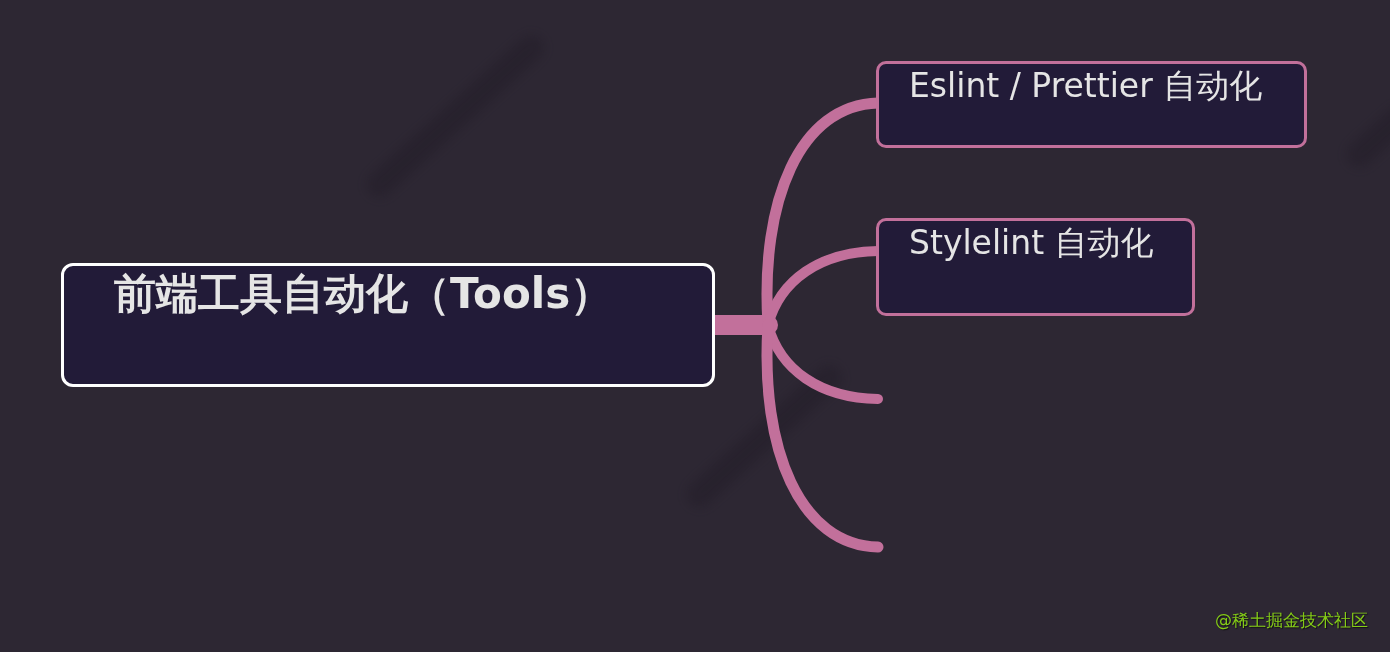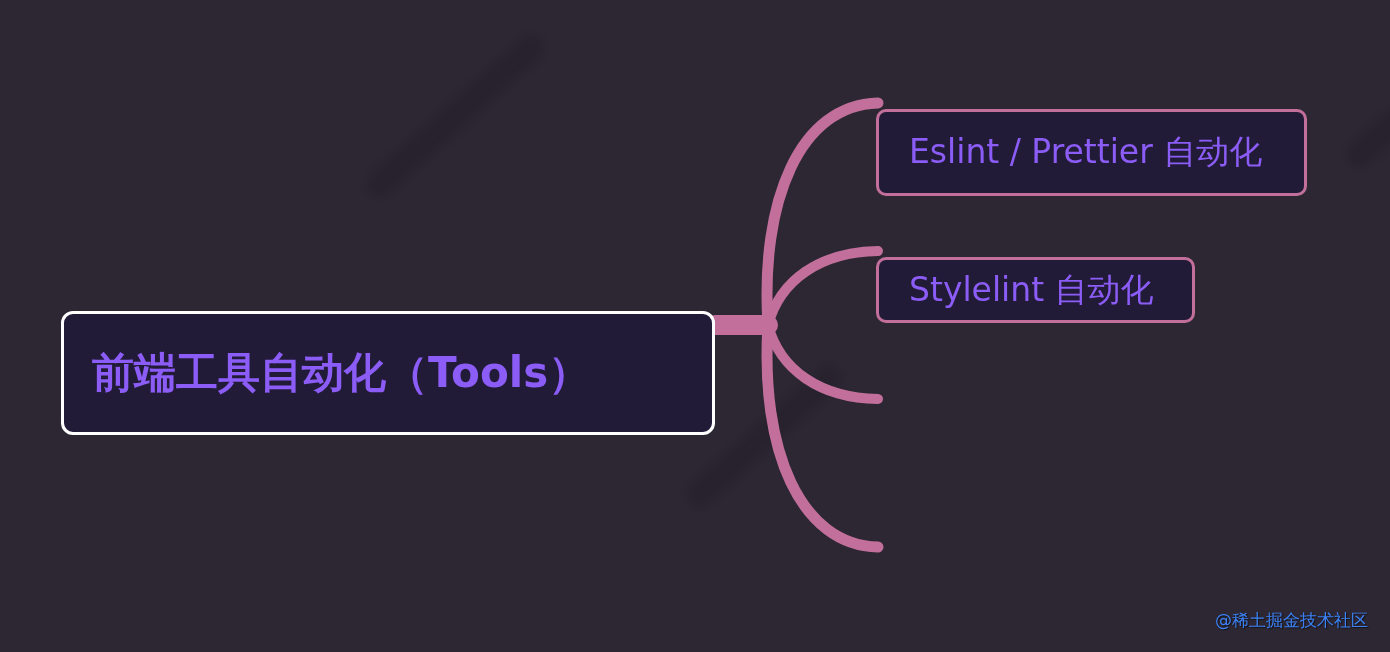--- a/index.html
+++ b/index.html
@@ -13,39 +13,38 @@
     svg.edges { position: absolute; left: 0; top: 0; }
     .smudge {
       position: absolute; height: 26px; border-radius: 13px;
       background: rgba(30, 24, 34, 0.35);
       filter: blur(6px);
       transform-origin: left center;
     }
     .node {
       position: absolute; box-sizing: border-box;
       background: #221b38;
-      color: #8b5cf6;
-      display: flex; align-items: center;
+      color: #e5e5e5;
+      display: flex; align-items: flex-start;
       white-space: nowrap;
-      margin-top: 48px;
     }
     .root {
       left: 61px; top: 263px; width: 654px; height: 124px;
       border: 3px solid #ffffff; border-radius: 12px;
-      padding-left: 28px;
+      padding-left: 50px;
       font-size: 42px; font-weight: bold;
     }
     .child {
       border: 3px solid #c2709b; border-radius: 10px;
       padding-left: 30px;
       font-size: 33px;
     }
     .watermark {
       position: absolute; right: 22px; bottom: 20px;
-      color: #3b82f6; font-size: 17px;
+      color: #84cc16; font-size: 17px;
       text-shadow: 1px 1px 1px rgba(0,0,0,0.6);
     }
   </style>
 </head>
 <body>
 
 <div class="canvas">
 
   <div class="smudge" style="left:370px;top:180px;width:230px;transform:rotate(-42deg);"></div>
   <div class="smudge" style="left:690px;top:490px;width:200px;transform:rotate(-42deg);"></div>
@@ -62,20 +61,20 @@
   </svg>
 
   <div class="node root">
     <span>前端工具自动化（Tools）</span>
   </div>
 
   <div class="node child" style="left:876px;top:61px;width:431px;height:87px;">
     <span>Eslint / Prettier 自动化</span>
   </div>
 
-  <div class="node child" style="left:876px;top:209px;width:319px;height:66px;">
+  <div class="node child" style="left:876px;top:218px;width:319px;height:98px;">
     <span>Stylelint 自动化</span>
   </div>
 
 
 
   <div class="watermark">@稀土掘金技术社区</div>
 </div>
 
 </body></html>

